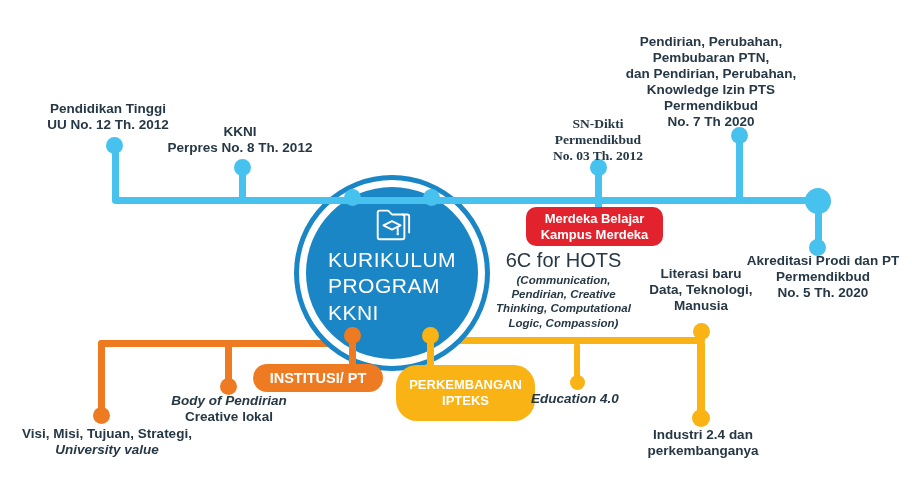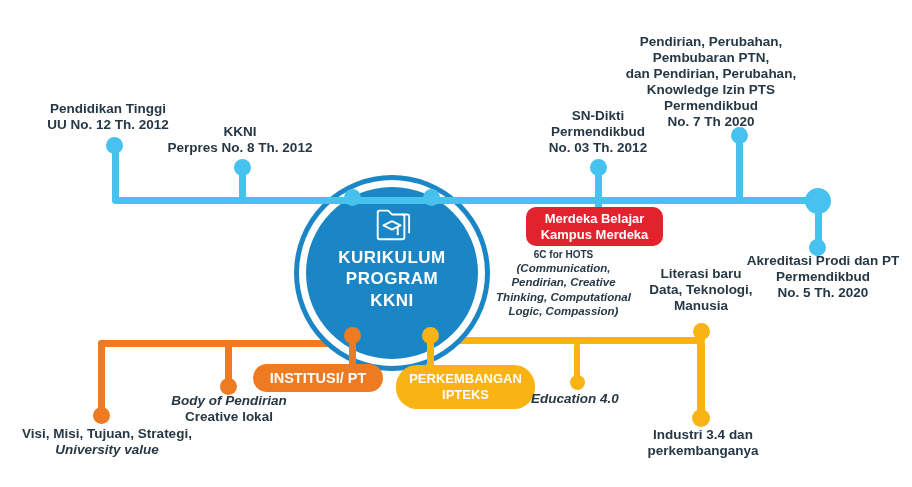--- a/index.html
+++ b/index.html
@@ -35,24 +35,24 @@
   .circle-outer{
     position:absolute;left:294px;top:175px;width:186px;height:186px;
     border:5px solid var(--circle-blue);border-radius:50%;background:#fff;
   }
   .circle-inner{
     position:absolute;left:306px;top:187px;width:172px;height:172px;
     border-radius:50%;background:var(--circle-blue);
     display:flex;flex-direction:column;align-items:center;
   }
   .circle-title{
-    color:#fff;font-weight:bold;font-size:17px;line-height:1.26;
-    letter-spacing:.5px;text-align:center;
+    color:#fff;font-weight:normal;font-size:21px;line-height:1.26;
+    letter-spacing:.5px;text-align:left;
   }
-  .hots-title{font-size:10px;font-weight:bold;}
+  .hots-title{font-size:20px;font-weight:normal;}
   .hots-detail{font-size:11.5px;font-weight:bold;font-style:italic;line-height:1.25;}
 </style>
 </head>
 <body>
 
 <div class="canvas">
 
   <div class="line orange" style="left:98px;top:340px;width:247px;height:7px;"></div>
   <div class="line orange" style="left:98px;top:340px;width:7px;height:76px;"></div>
   <div class="node orange" style="left:93px;top:407px;width:17px;height:17px;"></div>
@@ -106,34 +106,34 @@
   <div class="line blue" style="left:815px;top:200px;width:7px;height:48px;"></div>
   <div class="node blue" style="left:809px;top:239px;width:17px;height:17px;"></div>
 
   <div class="badge badge-red" style="left:526px;top:207px;width:137px;height:39px;">
     <div>Merdeka Belajar</div>
     <div>Kampus Merdeka</div>
   </div>
   <div class="badge badge-orange" style="left:253px;top:364px;width:130px;height:28px;">
     <div>INSTITUSI/ PT</div>
   </div>
-  <div class="badge badge-yellow" style="left:396px;top:365px;width:139px;height:44px;">
+  <div class="badge badge-yellow" style="left:396px;top:365px;width:139px;height:56px;">
     <div>PERKEMBANGAN</div>
     <div>IPTEKS</div>
   </div>
 
   <div class="lbl" style="left:18px;top:101px;width:180px;">
     <div>Pendidikan Tinggi</div>
     <div>UU No. 12 Th. 2012</div>
   </div>
   <div class="lbl" style="left:150px;top:124px;width:180px;">
     <div>KKNI</div>
     <div>Perpres No. 8 Th. 2012</div>
   </div>
-  <div class="lbl" style="left:520px;top:108px;width:156px;">
+  <div class="lbl" style="left:520px;top:116px;width:156px;font-family:Liberation Serif, serif;">
     <div>SN-Dikti</div>
     <div>Permendikbud</div>
     <div>No. 03 Th. 2012</div>
   </div>
   <div class="lbl" style="left:608px;top:34px;width:206px;">
     <div>Pendirian, Perubahan,</div>
     <div>Pembubaran PTN,</div>
     <div>dan Pendirian, Perubahan,</div>
     <div>Knowledge Izin PTS</div>
     <div>Permendikbud</div>
@@ -163,17 +163,17 @@
     <div class="it">University value</div>
   </div>
   <div class="lbl" style="left:153px;top:393px;width:152px;">
     <div class="it">Body of Pendirian</div>
     <div>Creative lokal</div>
   </div>
   <div class="lbl it" style="left:514px;top:391px;width:122px;">
     <div>Education 4.0</div>
   </div>
   <div class="lbl" style="left:638px;top:427px;width:130px;">
-    <div>Industri 3.4 dan</div>
+    <div>Industri 2.4 dan</div>
     <div>perkembanganya</div>
   </div>
 
 </div>
 
 </body></html>

